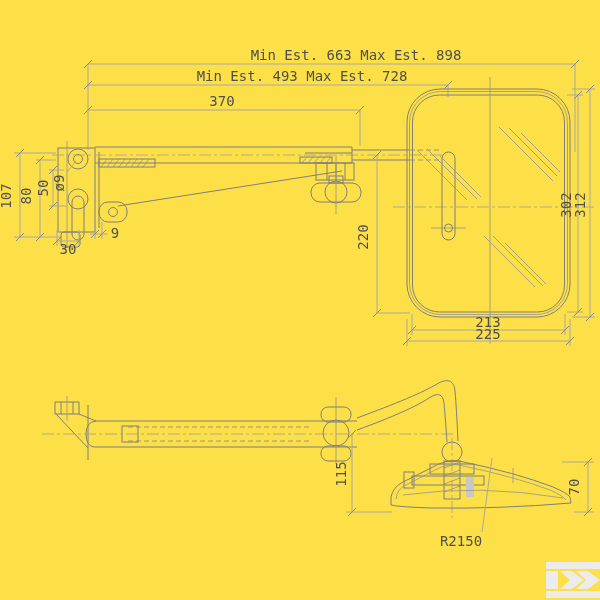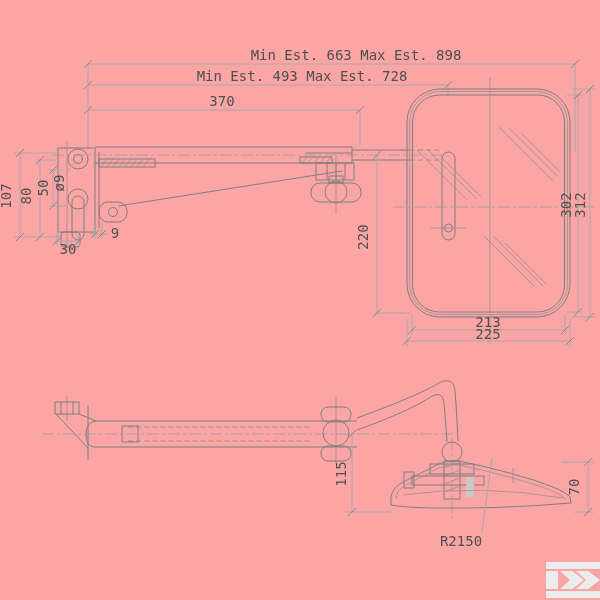--- a/index.html
+++ b/index.html
@@ -1,16 +1,16 @@
 <!DOCTYPE html>
 <html><head>
 <meta charset="utf-8">
 <style>
   html,body{margin:0;padding:0;background:#ffffff;}
-  .canvas{width:600px;height:600px;position:relative;background:#fca5a5;overflow:hidden;}
+  .canvas{width:600px;height:600px;position:relative;background:#fde047;overflow:hidden;}
   svg{display:block;}
   .part{stroke:#7f7f7f;stroke-width:1;fill:none;}
   .thin{stroke:#8f8f8f;stroke-width:.75;fill:none;}
   .dim{stroke:#a8a8a8;stroke-width:1;fill:none;}
   .cl{stroke:#9b9b9b;stroke-width:.75;fill:none;stroke-dasharray:12 3 3 3;}
   .hid{stroke:#8f8f8f;stroke-width:.9;fill:none;stroke-dasharray:5 3;}
   .hatch{stroke:#8a8a8a;stroke-width:.7;fill:none;}
   text{font-family:"DejaVu Sans Mono","Liberation Mono",monospace;font-size:14px;fill:#4f4f4f;}
   .logoshape{fill:#ececec;stroke:none;}
 </style>

